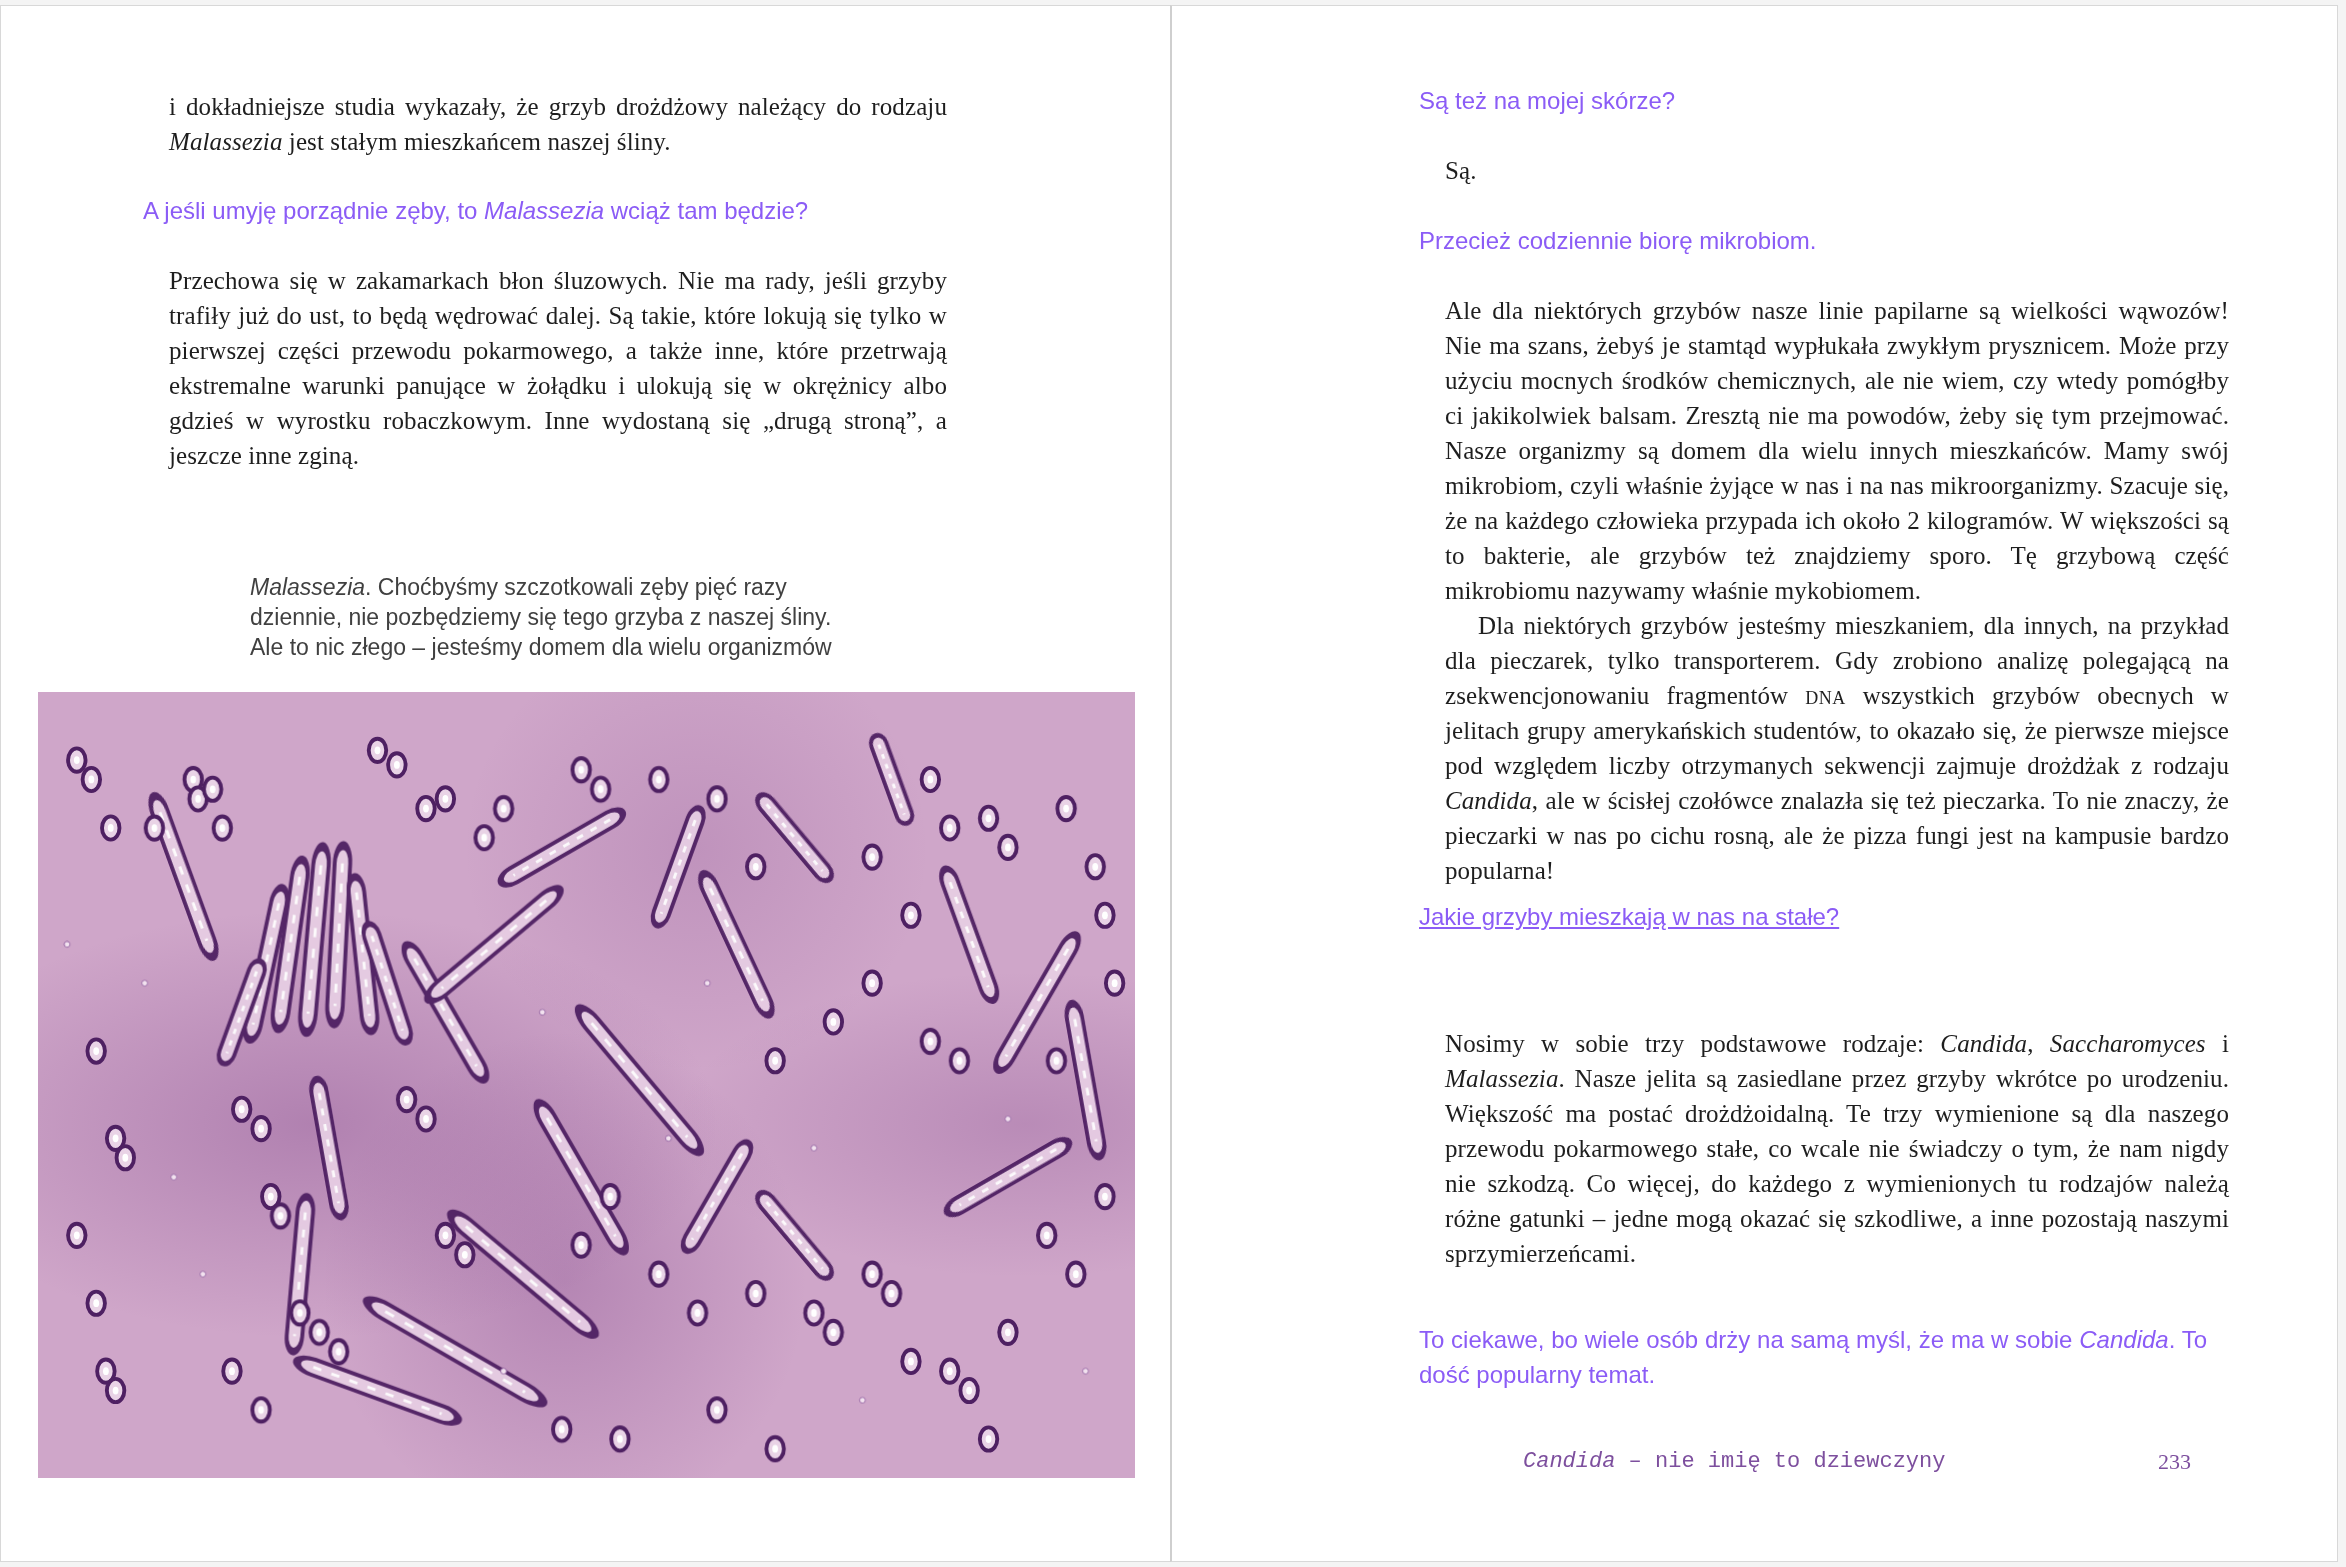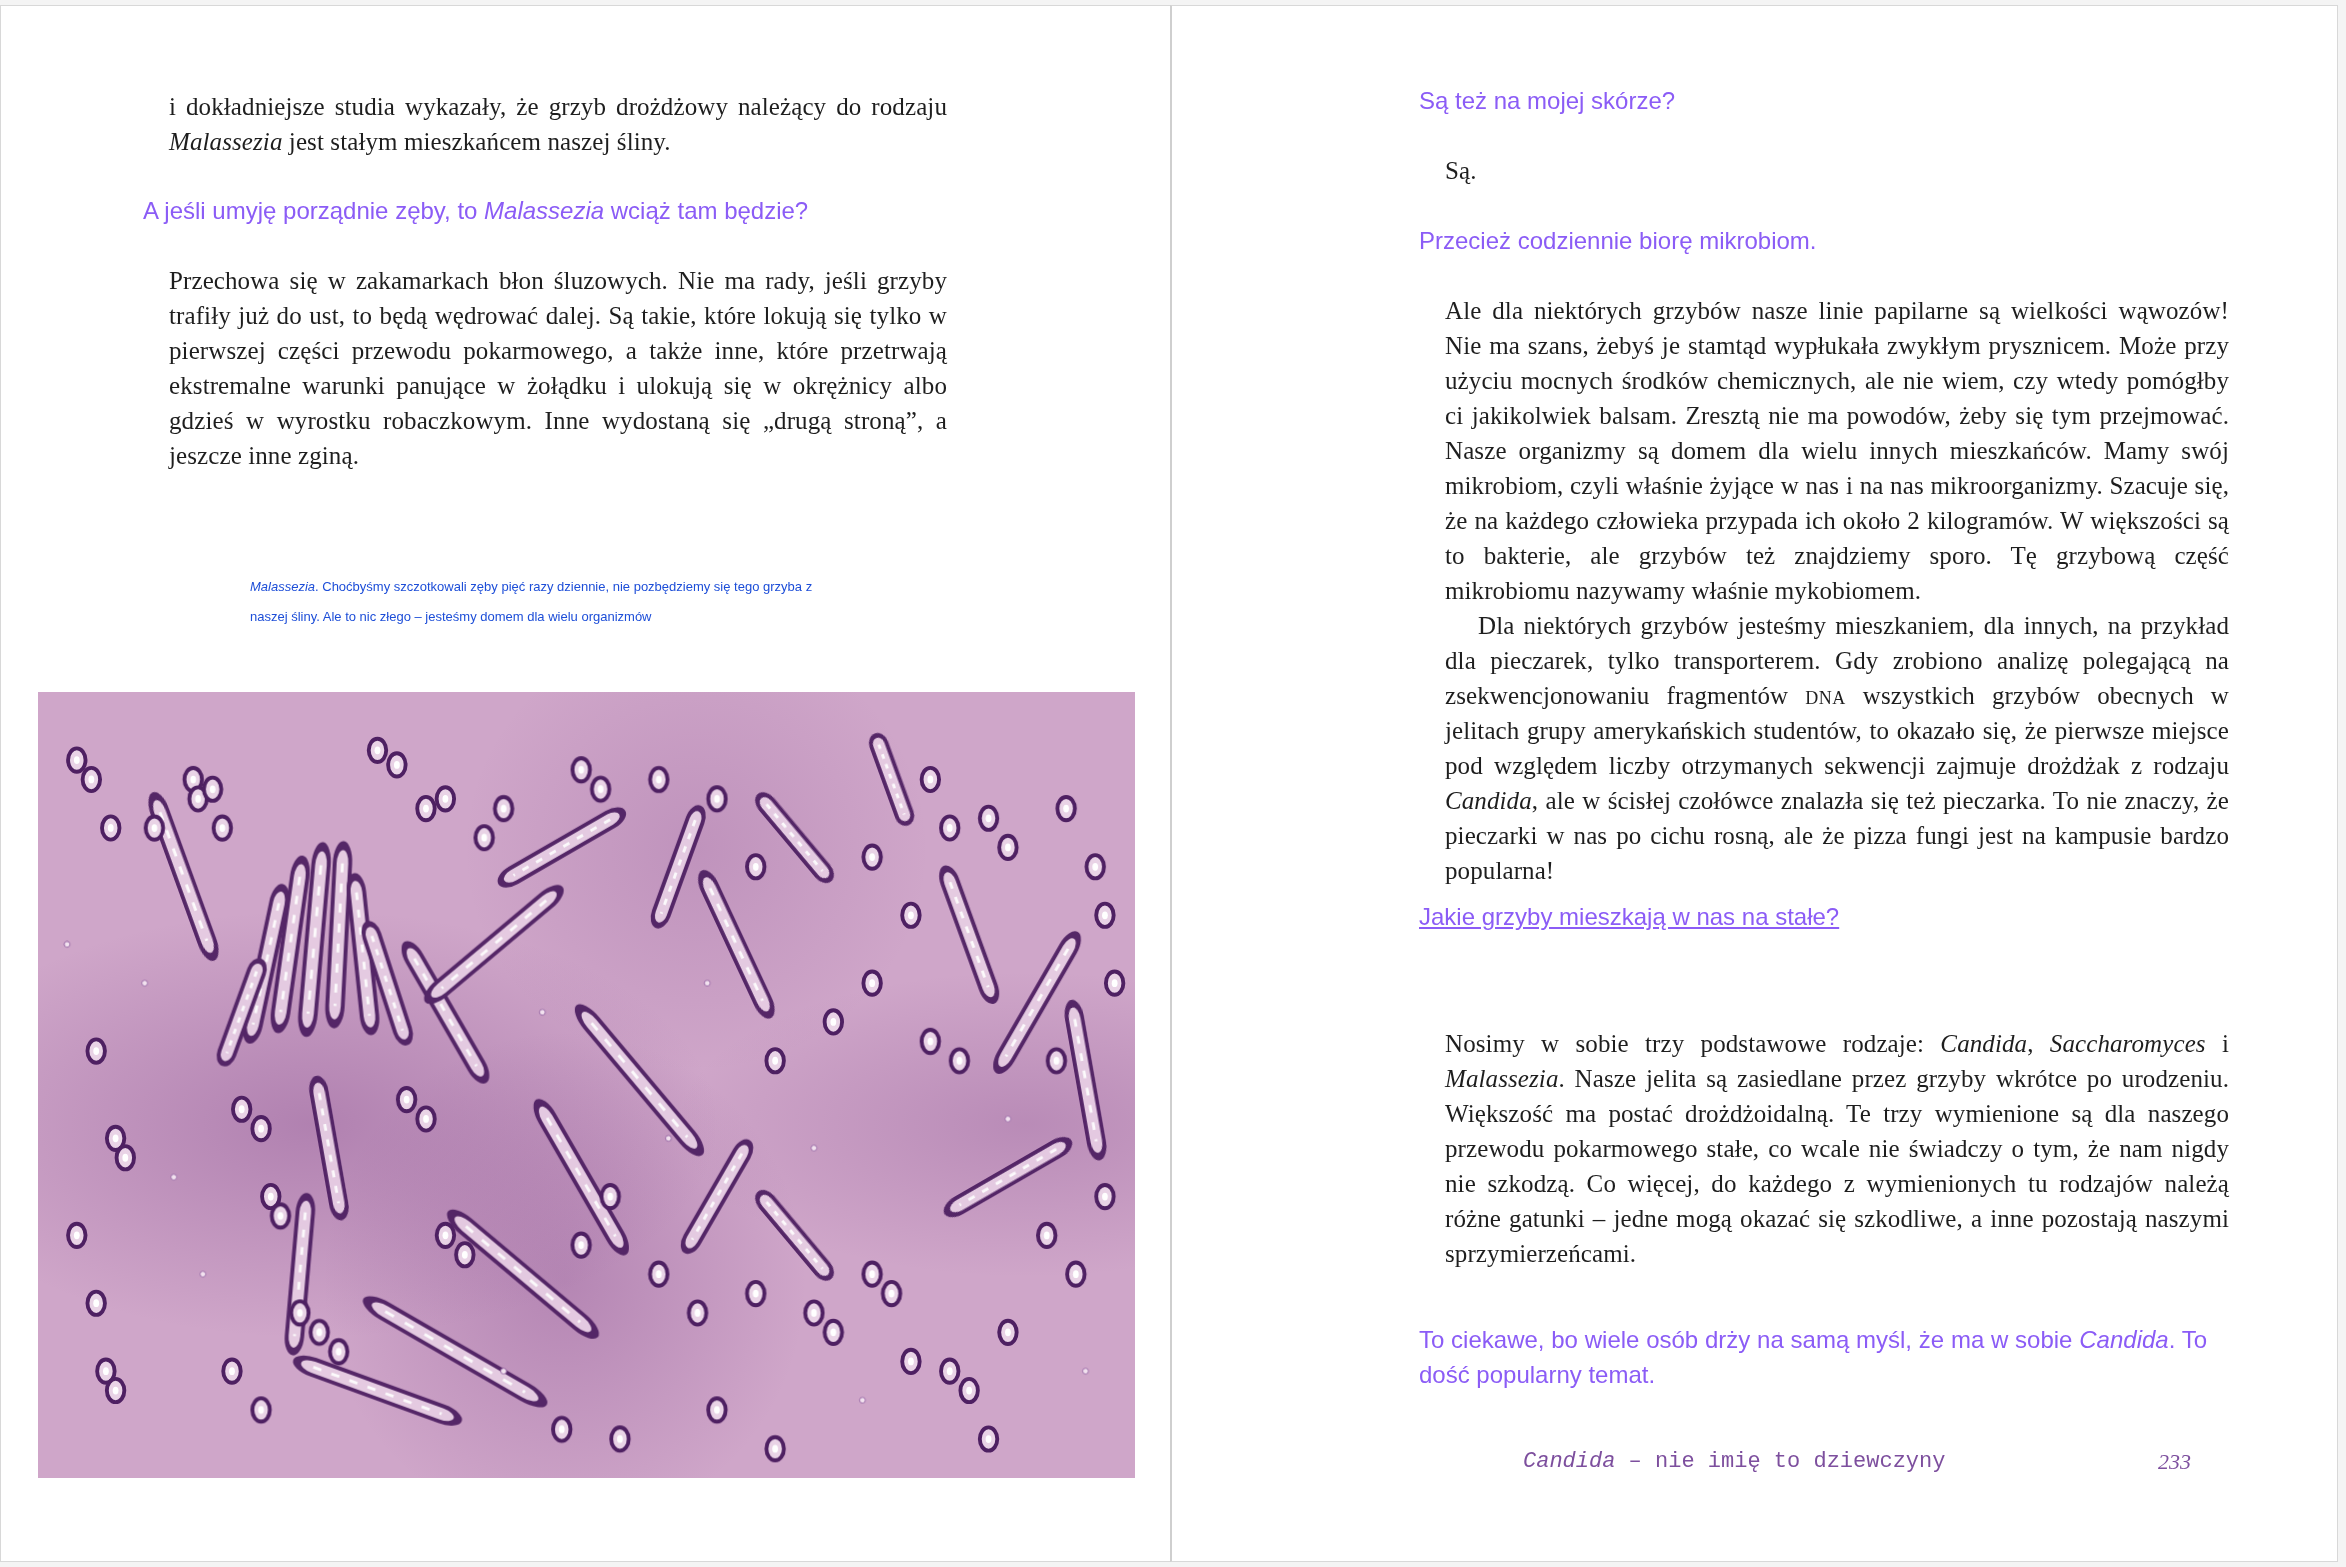--- a/index.html
+++ b/index.html
@@ -34,21 +34,21 @@
     position: absolute;
     font-family: "Liberation Sans", "DejaVu Sans", sans-serif;
     font-size: 24px; line-height: 35px;
     color: #8b5cf6;
   }
   .question em { font-style: italic; }
 
   .caption {
     position: absolute;
     font-family: "Liberation Sans", "DejaVu Sans", sans-serif;
-    font-size: 13px; line-height: 30px; color: #1d4ed8;
+    font-size: 23px; line-height: 30px; color: #404040;
   }
   .caption em { font-style: italic; }
 
   .micrograph {
     position: absolute; left: 37px; top: 686px;
     width: 1097px; height: 786px;
     background:
       radial-gradient(ellipse at 25% 55%, rgba(120,60,130,0.35) 0, rgba(120,60,130,0) 35%),
       radial-gradient(ellipse at 48% 75%, rgba(120,60,130,0.30) 0, rgba(120,60,130,0) 30%),
       radial-gradient(ellipse at 90% 55%, rgba(120,60,130,0.25) 0, rgba(120,60,130,0) 25%),
@@ -60,21 +60,21 @@
 
   .running-head {
     position: absolute; left: 1523px; top: 1449px;
     font-family: Liberation Mono, monospace;
     font-size: 22px; color: #7d4f9e;
   }
   .running-head em { font-style: italic; }
   .page-number {
     position: absolute; left: 2158px; top: 1449px;
     font-family: "Liberation Serif", "DejaVu Serif", serif;
-    font-size: 22px; color: #7d4f9e; font-style: italic;
+    font-size: 22px; color: #7d4f9e;
   }
 </style>
 </head>
 <body>
 
 <div class="page" id="page-left">
 
   <div class="body-text" style="left:142px; top:83px; width:778px;">
     <p><span>i dokładniejsze studia wykazały, że grzyb drożdżowy należący do rodzaju </span><em>Malassezia</em><span> jest stałym mieszkańcem naszej śliny.</span></p>
   </div>

